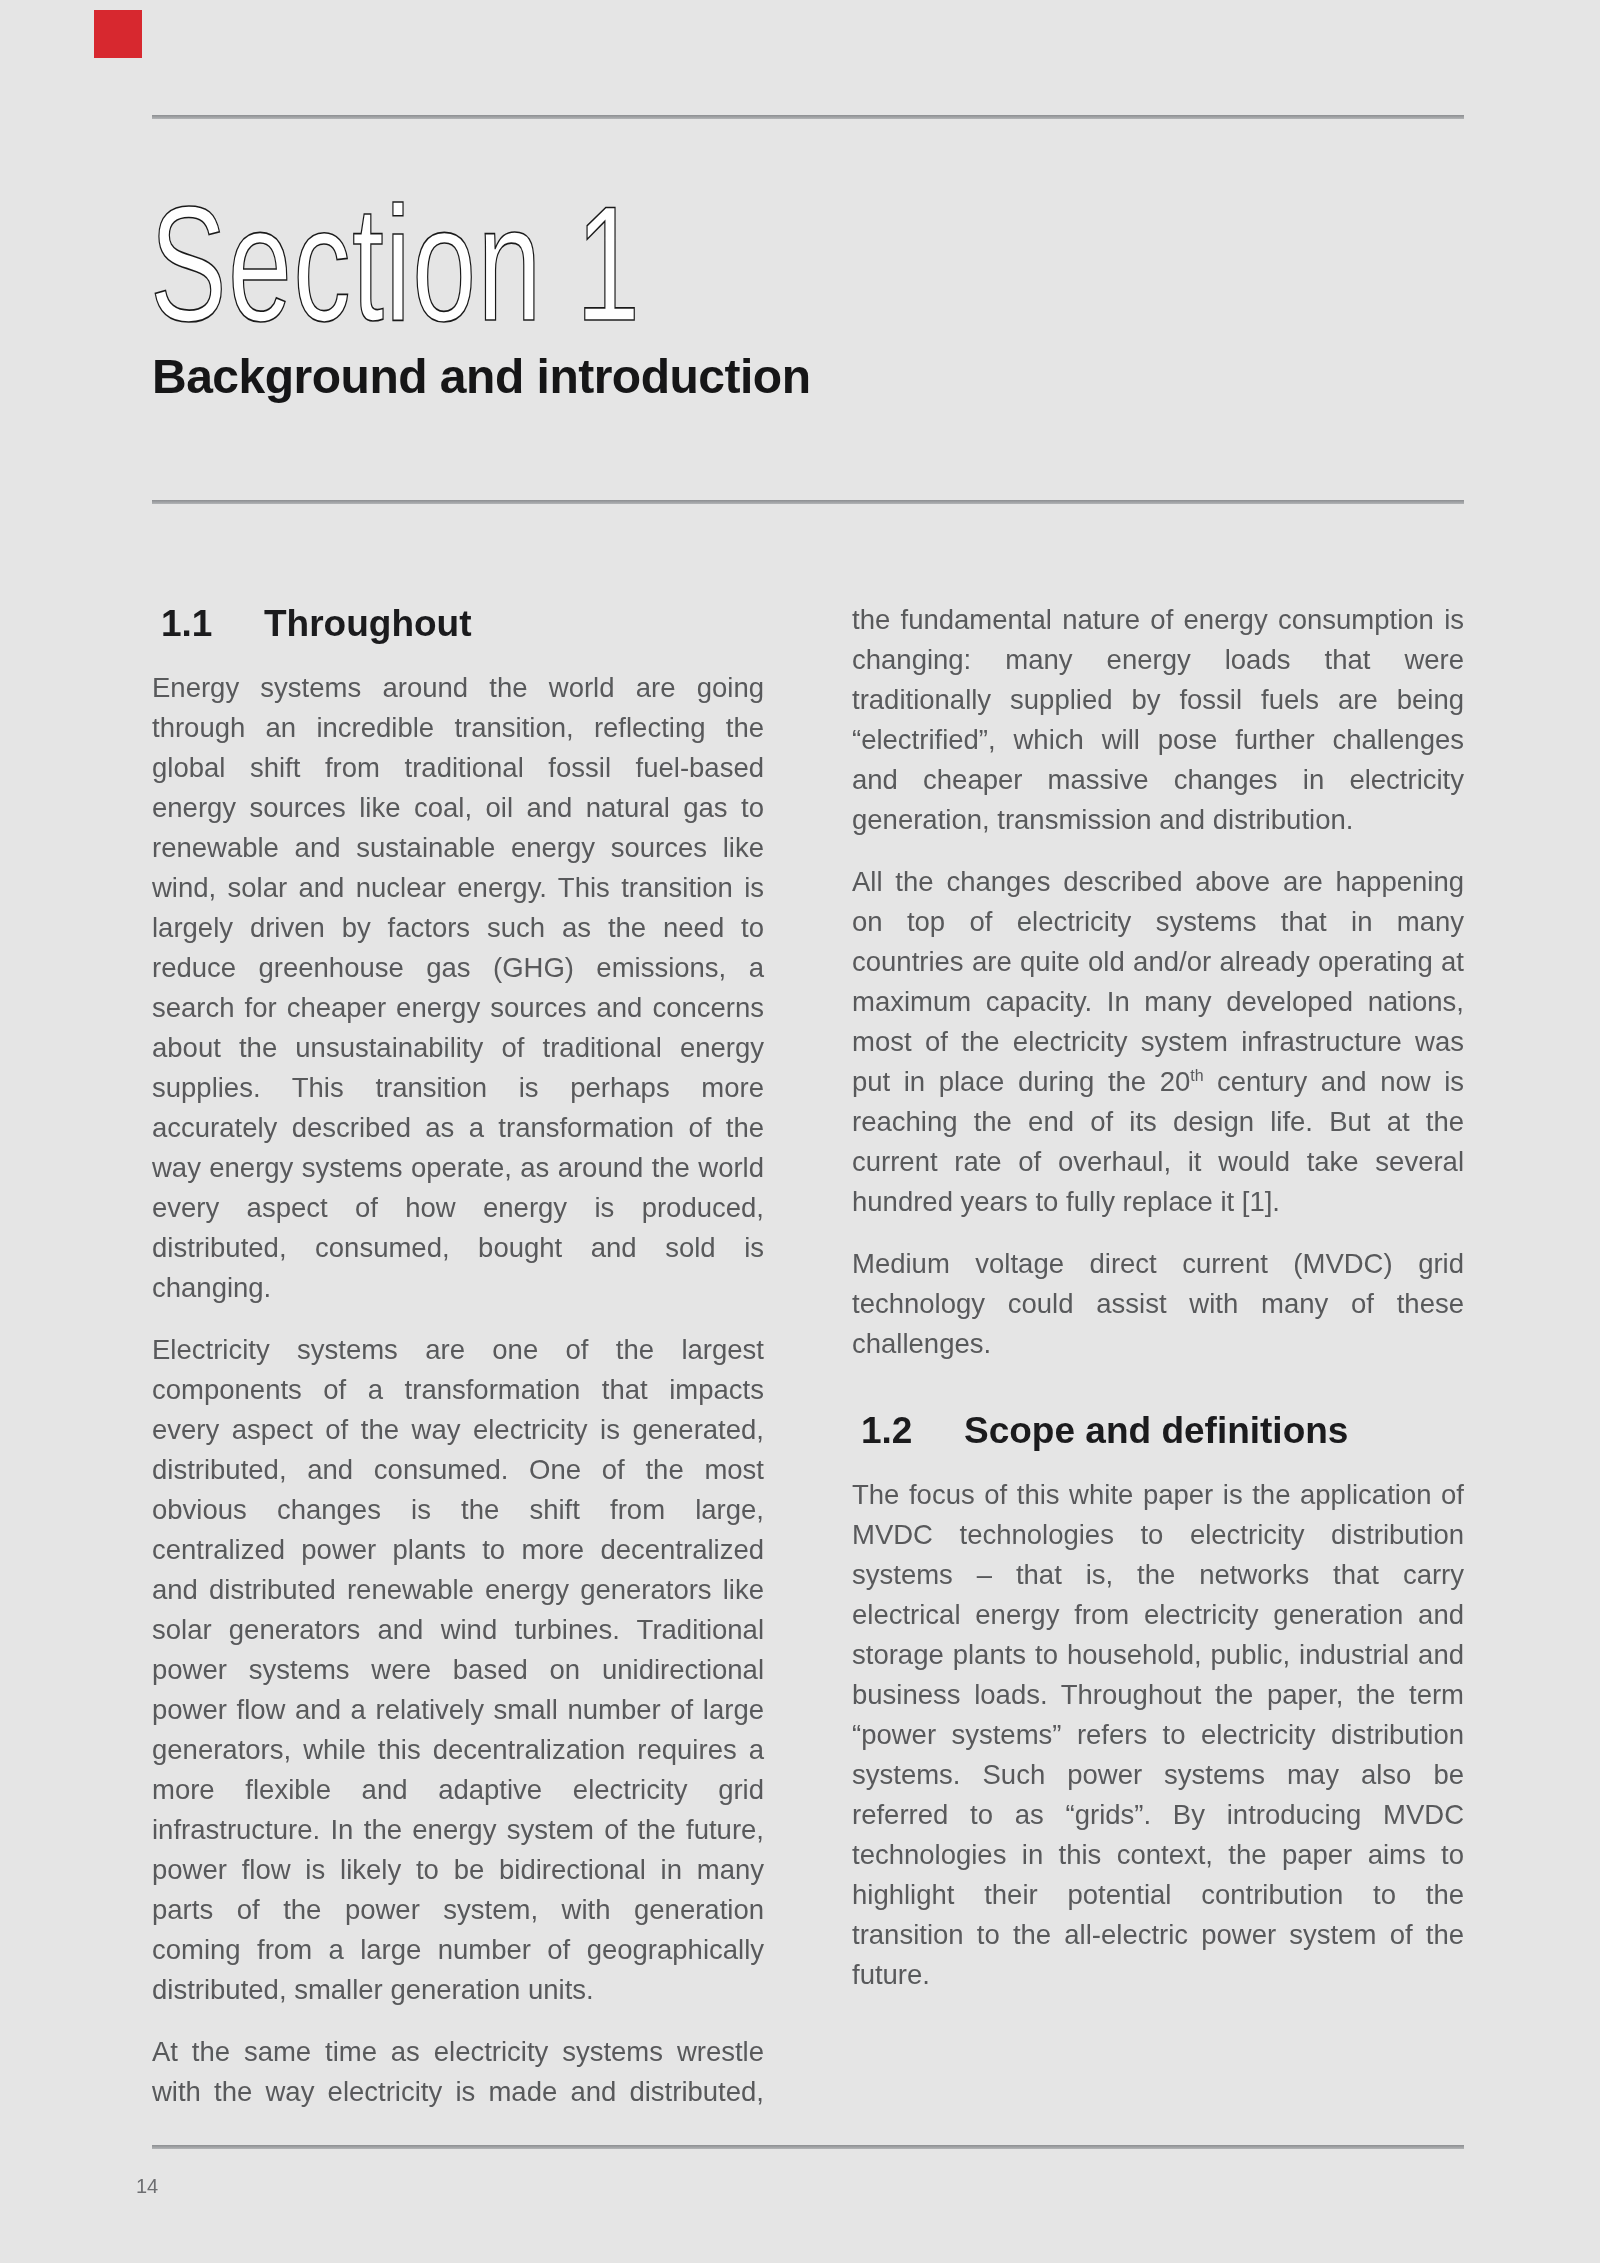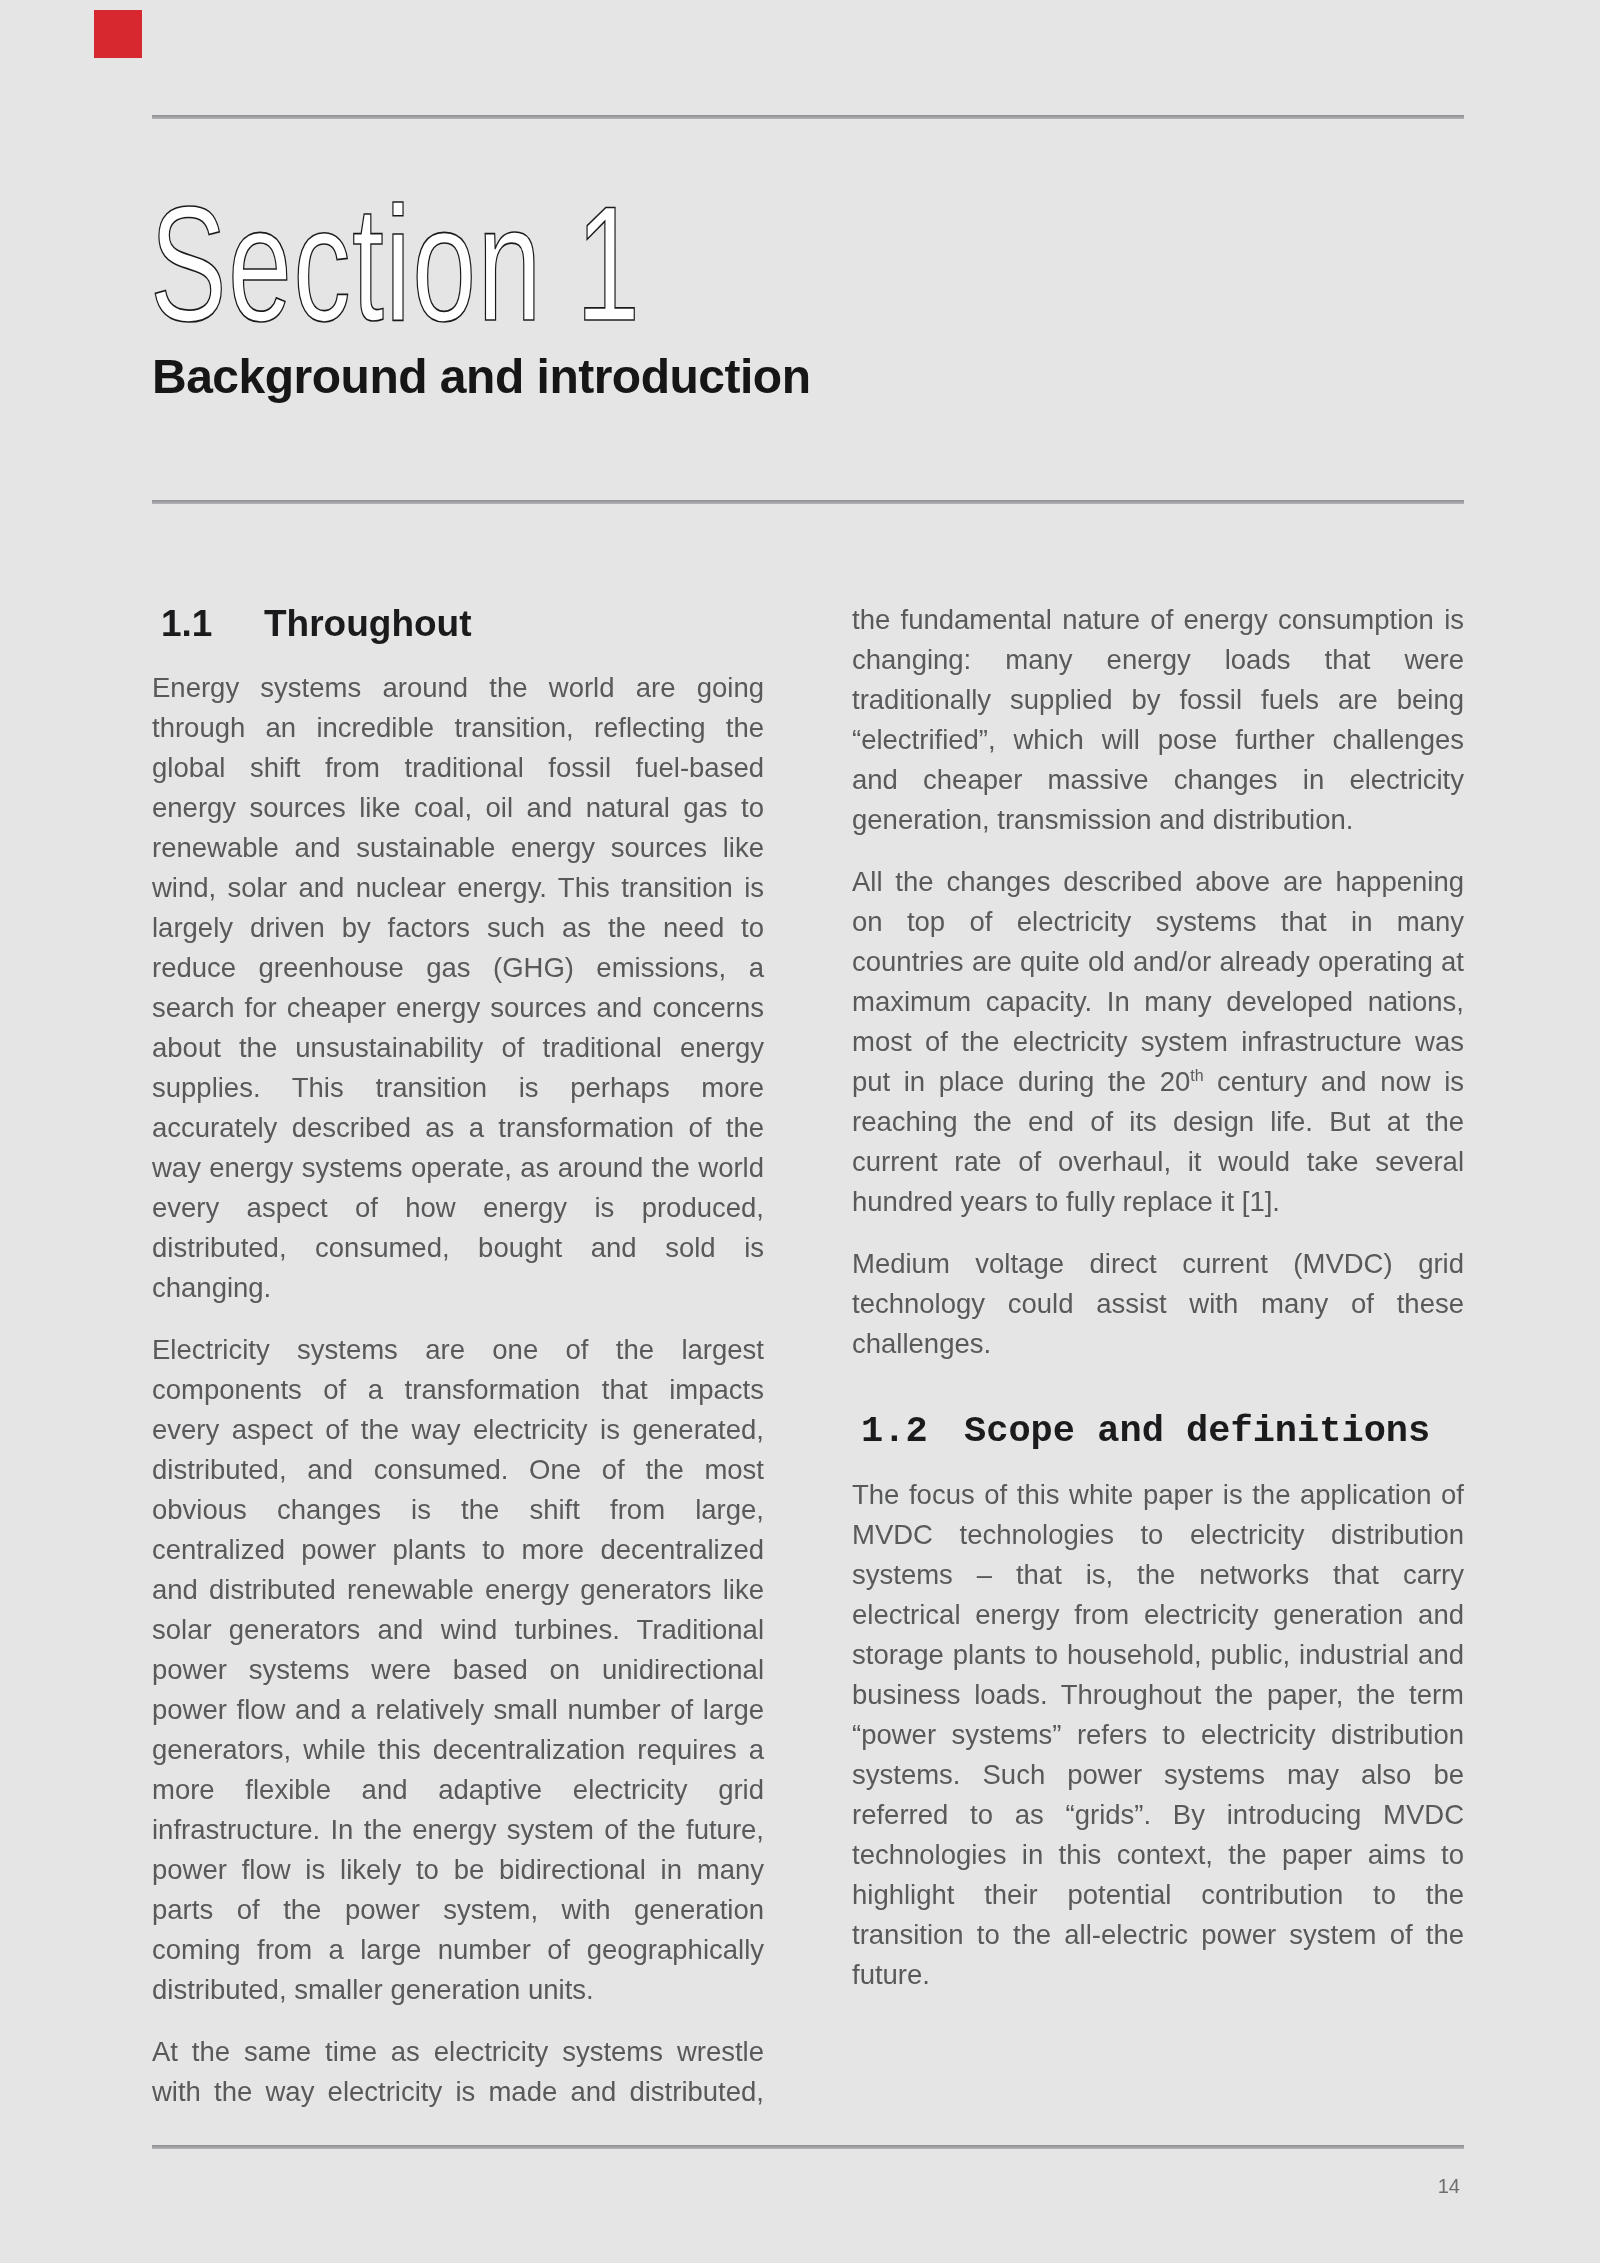--- a/index.html
+++ b/index.html
@@ -82,44 +82,43 @@
     font-weight: 700;
     color: #1b1b1d;
   }
   .col h2 .h-num {
     display: inline-block;
     min-width: 103px;
     margin-left: 9px;
   }
   .col h2.h-mid {
     margin-top: 43px;
-    font-family: Liberation Mono, monospace;
   }
   .col p {
     margin: 0 0 22px 0;
     font-size: 27.5px;
     line-height: 40px;
     color: #58595b;
     text-align: justify;
   }
   .col p.cont {
     text-align-last: justify;
   }
   .col p sup {
     font-size: 0.58em;
     line-height: 0;
     vertical-align: super;
   }
 
   .page-number {
     position: absolute;
-    left: 148px;
+    left: 136px;
     top: 2172px;
     width: 1312px;
-    text-align: right;
+    text-align: left;
     font-size: 20px;
     line-height: 28px;
     color: #6d6e71;
   }
 </style>
 </head>
 <body>
 
 <div class="page">
 

